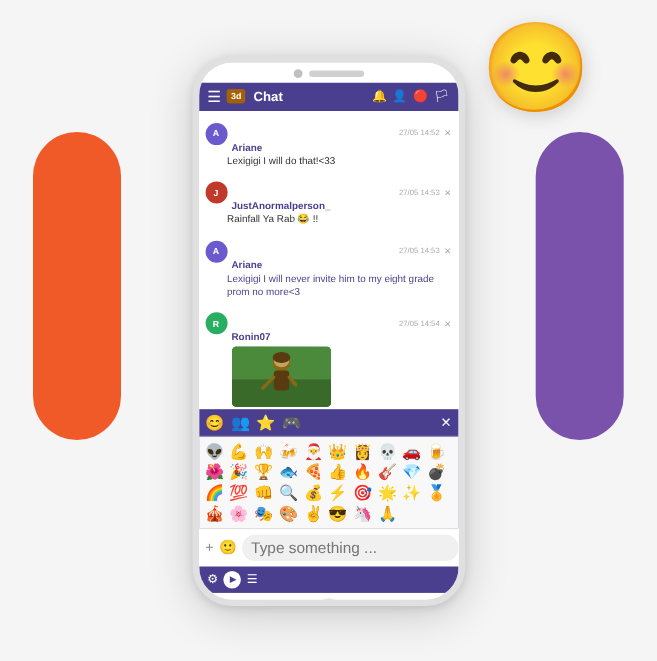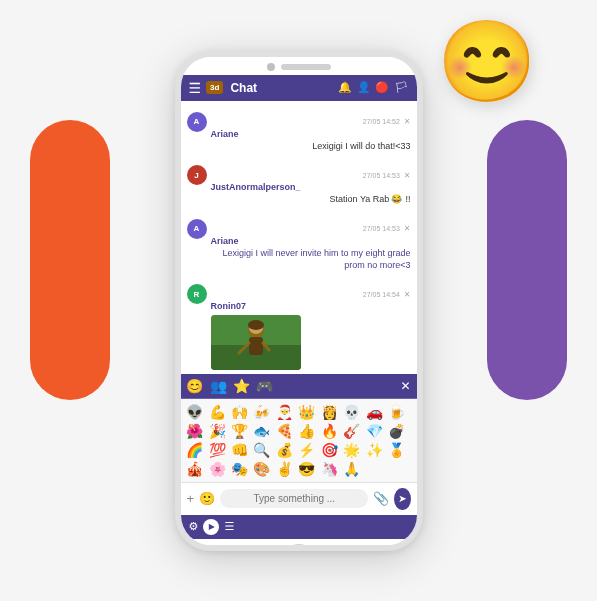--- a/index.html
+++ b/index.html
@@ -168,21 +168,20 @@
     .msg-x {
       font-size: 8px;
       color: #aaa;
       cursor: pointer;
     }
     .msg-text {
       font-size: 9px;
       color: #333;
       margin-left: 20px;
       line-height: 1.3;
-      text-align: right;
     }
     .msg-text.highlighted {
       color: #4a3f8f;
     }
 
     
     .msg-image {
       width: 90px;
       height: 55px;
       background: linear-gradient(135deg, #3a7a3a 0%, #5a9a5a 40%, #6aaa6a 60%, #4a8a4a 100%);
@@ -247,24 +246,23 @@
       font-size: 13px;
       color: #888;
       cursor: pointer;
     }
     .input-field {
       flex: 1;
       background: #f0f0f0;
       border: none;
       border-radius: 12px;
       padding: 4px 8px;
-      font-size: 10px;
+      font-size: 14px;
       color: #999;
       outline: none;
-      text-align: center;
     }
     .send-btn {
       background: #4a3f8f;
       border: none;
       border-radius: 50%;
       width: 22px;
       height: 22px;
       display: flex;
       align-items: center;
       justify-content: center;
@@ -388,21 +386,21 @@
         <div class="msg-text">Lexigigi I will do that!&lt;33</div>
       </div>
 
       <div class="message-row">
         <div class="message-header">
           <div class="avatar avatar-just">J</div>
           <span class="msg-sender">JustAnormalperson_</span>
           <span class="msg-time">27/05 14:53</span>
           <span class="msg-x">✕</span>
         </div>
-        <div class="msg-text">Station Ya Rab 😂 !!</div>
+        <div class="msg-text">Rainfall Ya Rab 😂 !!</div>
       </div>
 
       <div class="message-row">
         <div class="message-header">
           <div class="avatar avatar-ariane">A</div>
           <span class="msg-sender">Ariane</span>
           <span class="msg-time">27/05 14:53</span>
           <span class="msg-x">✕</span>
         </div>
         <div class="msg-text highlighted">Lexigigi I will never invite him to my eight grade prom no more&lt;3</div>

